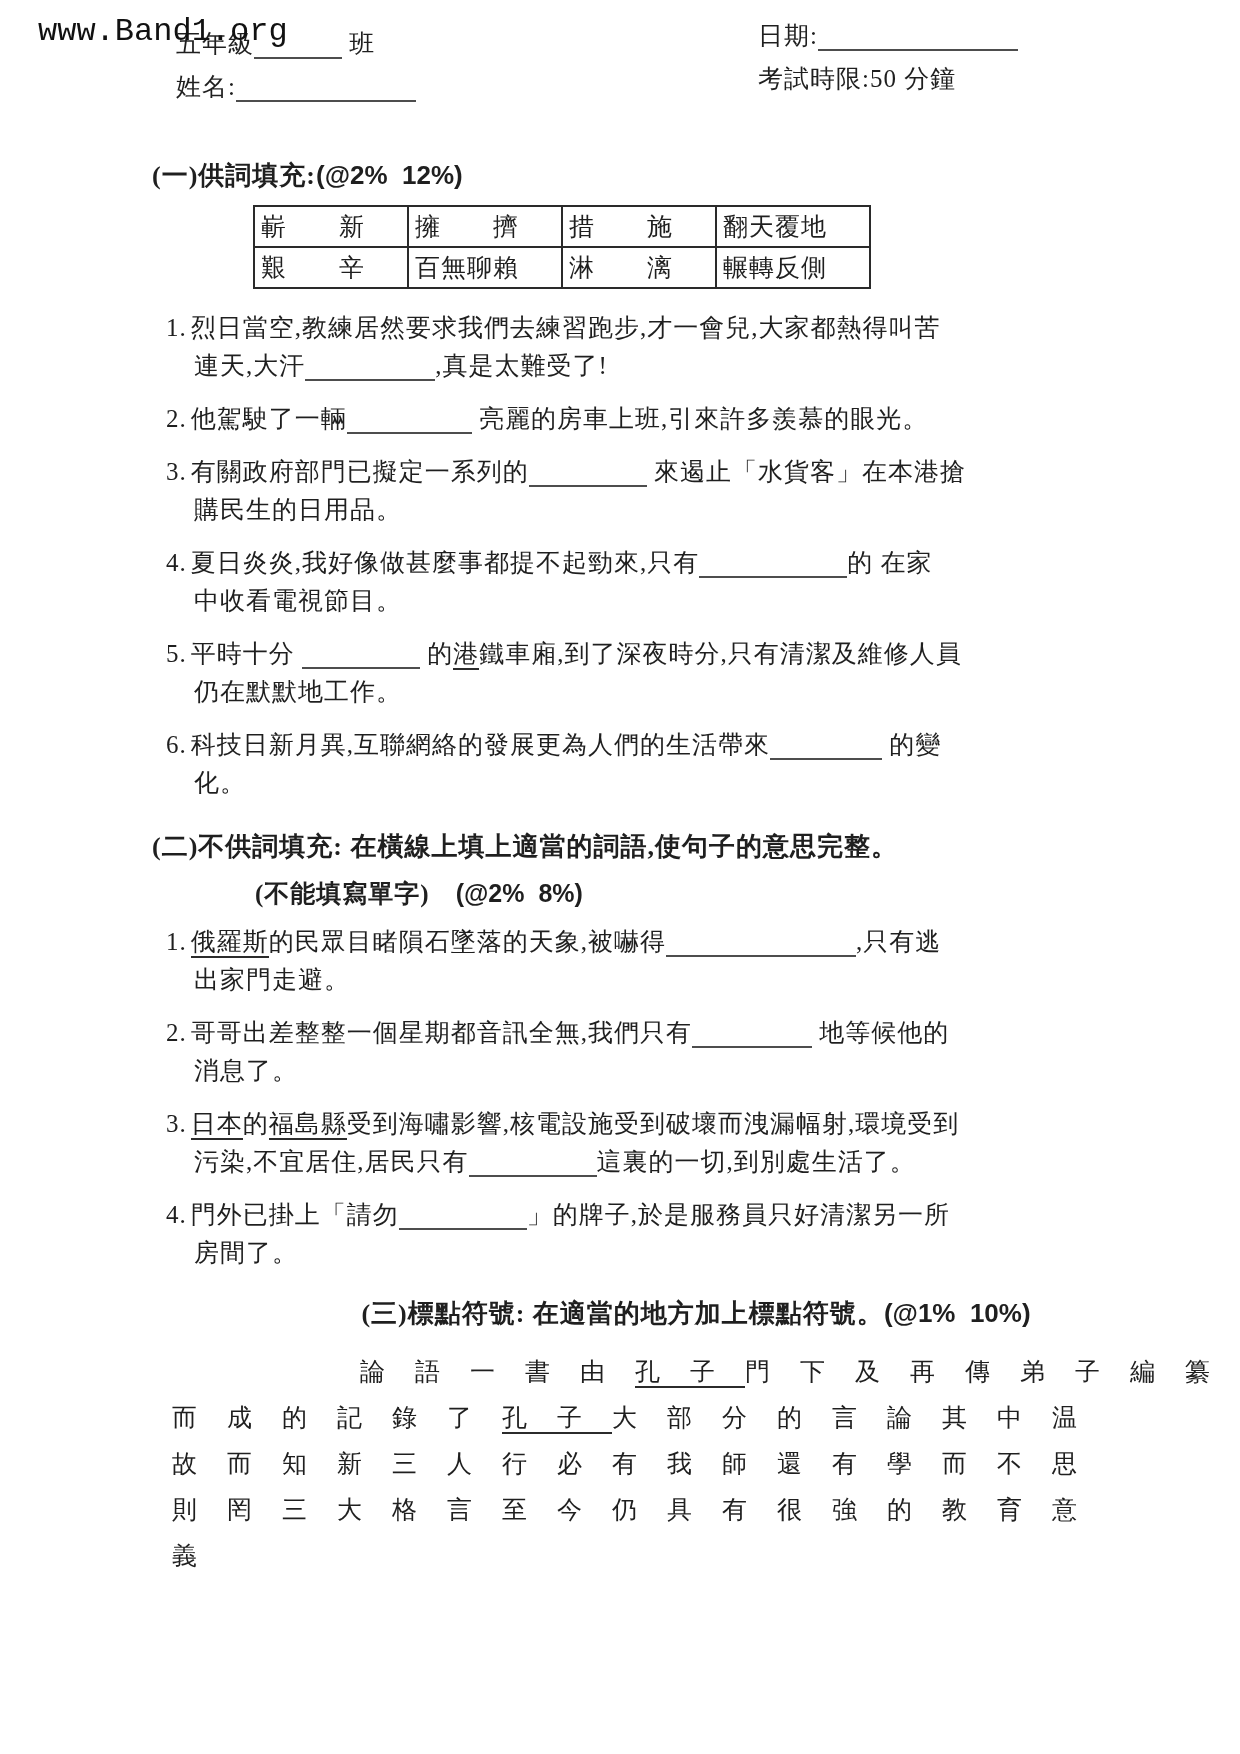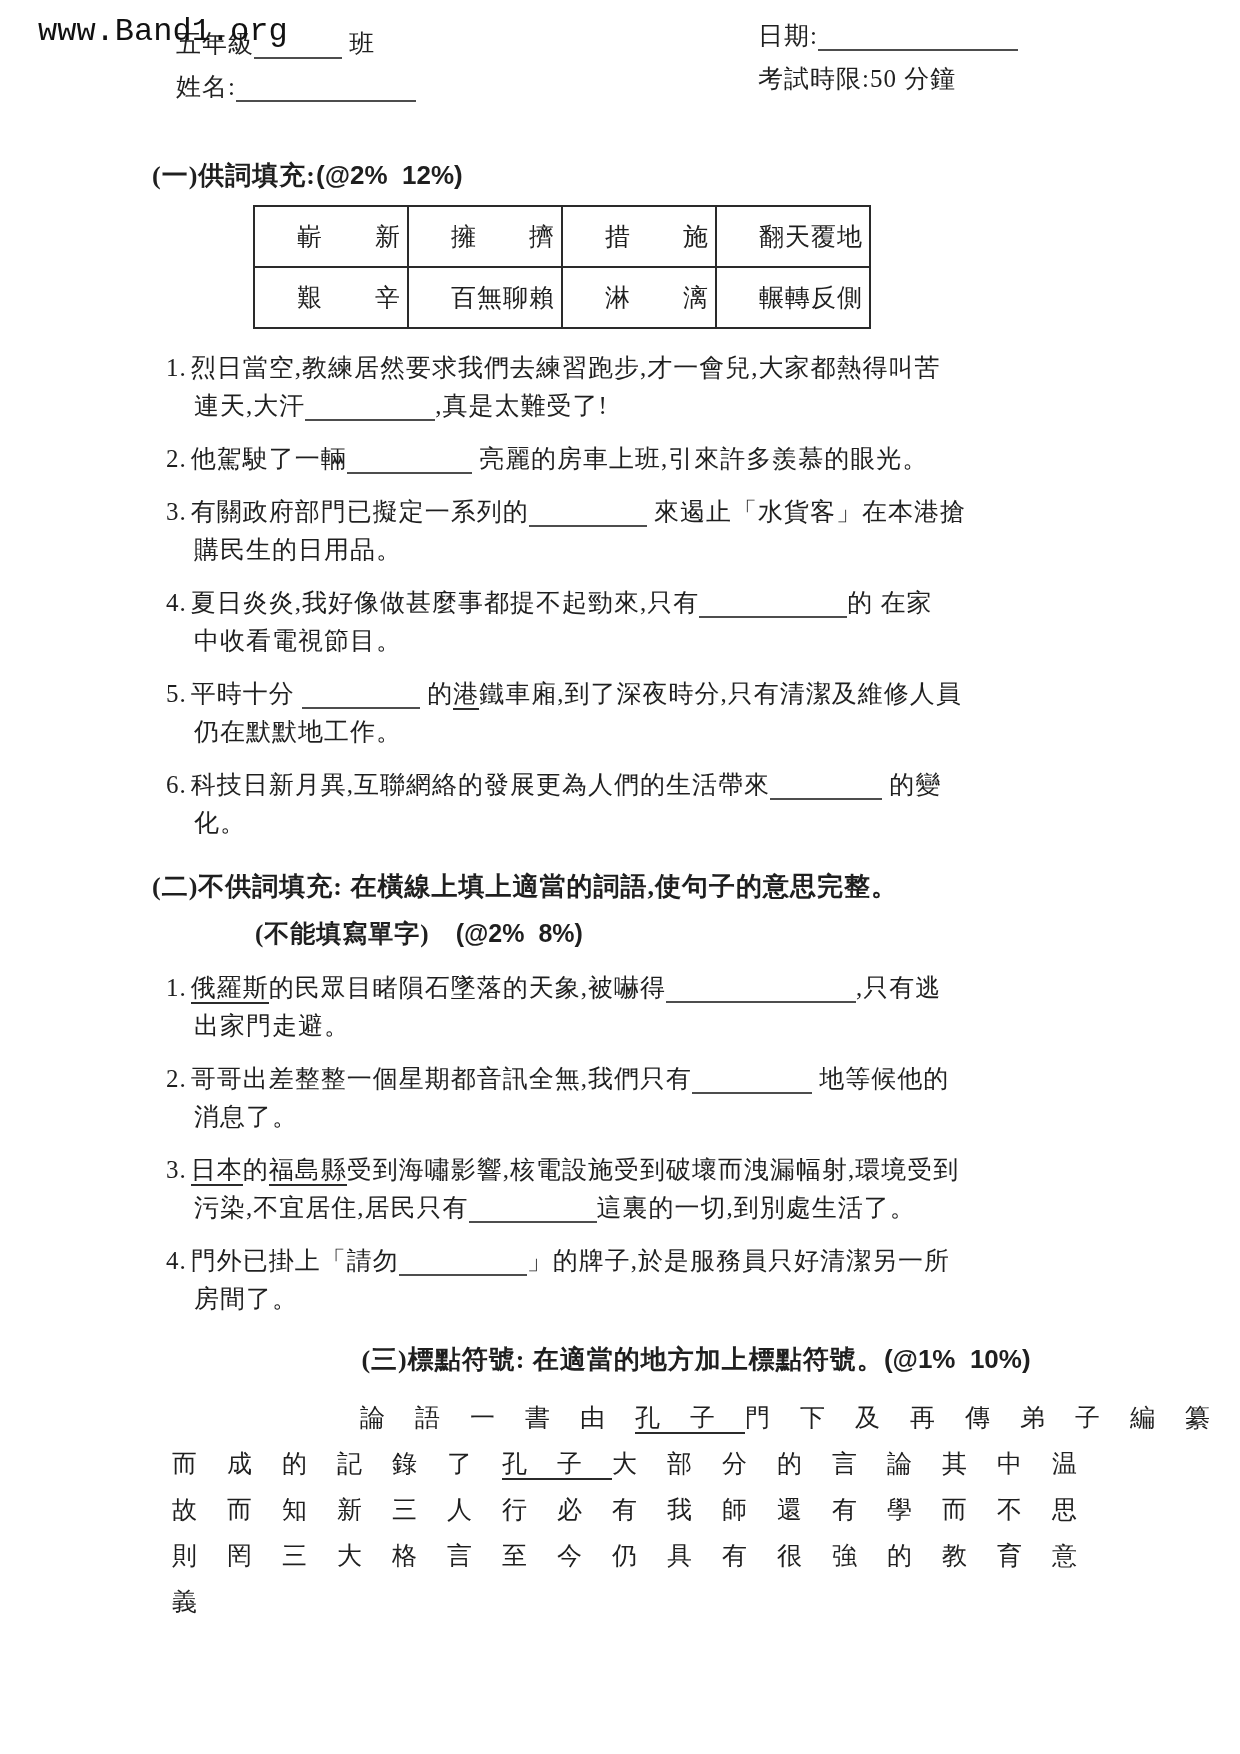--- a/index.html
+++ b/index.html
@@ -38,27 +38,27 @@
     font-weight:700;white-space:pre;letter-spacing:0;
   }
   table.wordbank{
     margin:10px 0 0 253px;
     border-collapse:collapse;
     font-size:25px;
   }
   table.wordbank td{
     border:2px solid #2a2a2a;
     width:140px;height:37px;
-    text-align:right;vertical-align:middle;
-    padding:11px 6px;
+    text-align:left;vertical-align:middle;
+    padding:1px 6px;
     letter-spacing:1px;
   }
   .qlist{width:980px;font-size:25px;}
   .qlist.s1{margin:20px 0 0 166px;}
-  .qlist.s2{margin:16px 0 0 166px;}
+  .qlist.s2{margin:10px 0 0 166px;}
   .q{
     line-height:38px;
     margin-bottom:15px;
     padding-left:28px;text-indent:-28px;
     letter-spacing:1px;
     font-family:Liberation Serif, serif;
   }
   .qnum{margin-right:4px;}
   .blank{
     display:inline-block;

